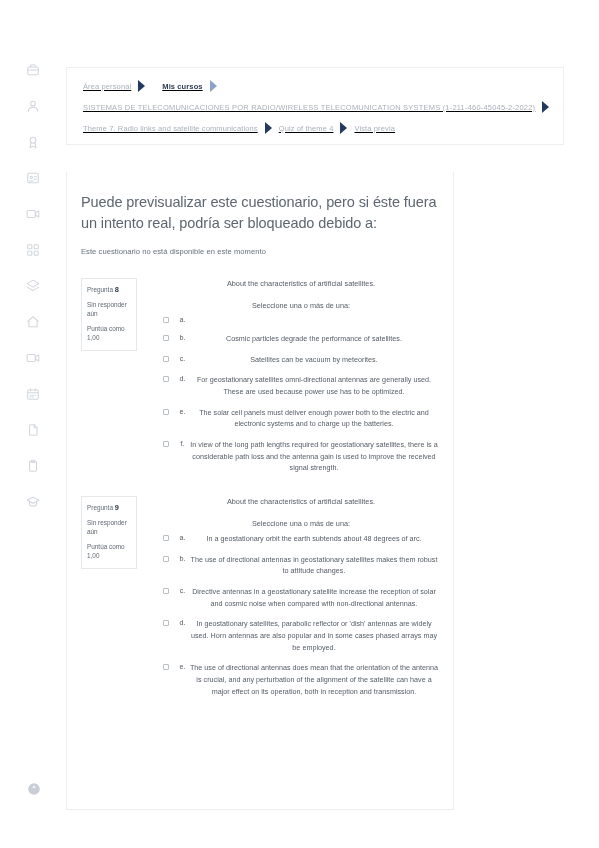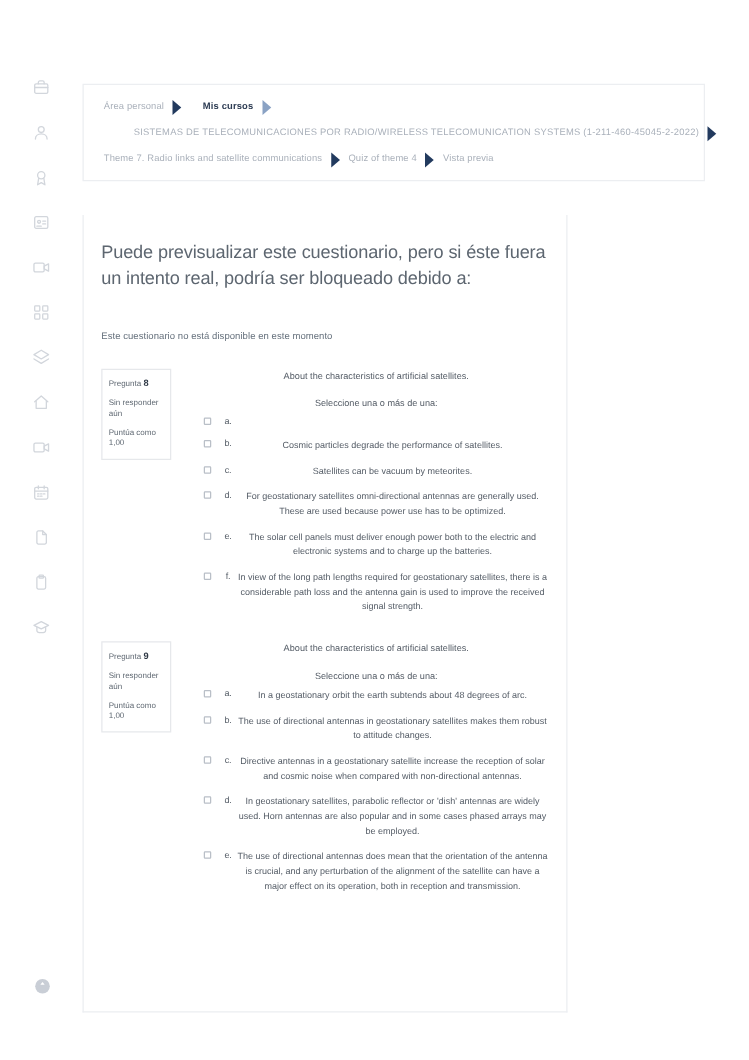--- a/index.html
+++ b/index.html
@@ -55,33 +55,34 @@
     position: absolute;
     left: 66px;
     top: 67px;
     width: 498px;
     background: #ffffff;
     border: 1px solid #eceef1;
     padding: 12px 16px 10px 16px;
   }
   .crumb-row {
     display: flex;
-    align-items: flex-start;
+    align-items: center;
     flex-wrap: nowrap;
     margin-bottom: 9px;
     white-space: nowrap;
+    text-decoration: underline;
   }
   .crumb-row:last-child { margin-bottom: 0; }
   .crumb-txt {
     font-size: 7.5px;
     color: #a9b0ba;
     letter-spacing: .12px;
   }
   .crumb-txt.active { color: #2d3c53; font-weight: bold; margin-left: 10px; }
-  .crumb-txt.caps { letter-spacing: .2px; margin-left: 24px; }
+  .crumb-txt.caps { letter-spacing: .2px; }
   .arrow {
     width: 0; height: 0;
     border-top: 6px solid transparent;
     border-bottom: 6px solid transparent;
     border-left: 7px solid #223a5e;
     margin: 0 7px;
     flex: none;
   }
   .arrow.light { border-left-color: #8aa2c4; }
 
@@ -99,21 +100,21 @@
     overflow: hidden;
   }
   #page-title {
     font-size: 14.5px;
     line-height: 1.42;
     color: #5d6670;
     font-weight: normal;
     letter-spacing: -.1px;
   }
   #page-subtitle {
-    margin-top: 31px;
+    margin-top: 14px;
     font-size: 7.6px;
     color: #65707c;
     letter-spacing: .05px;
   }
 
   
   .question {
     display: flex;
     margin-top: 22px;
   }

